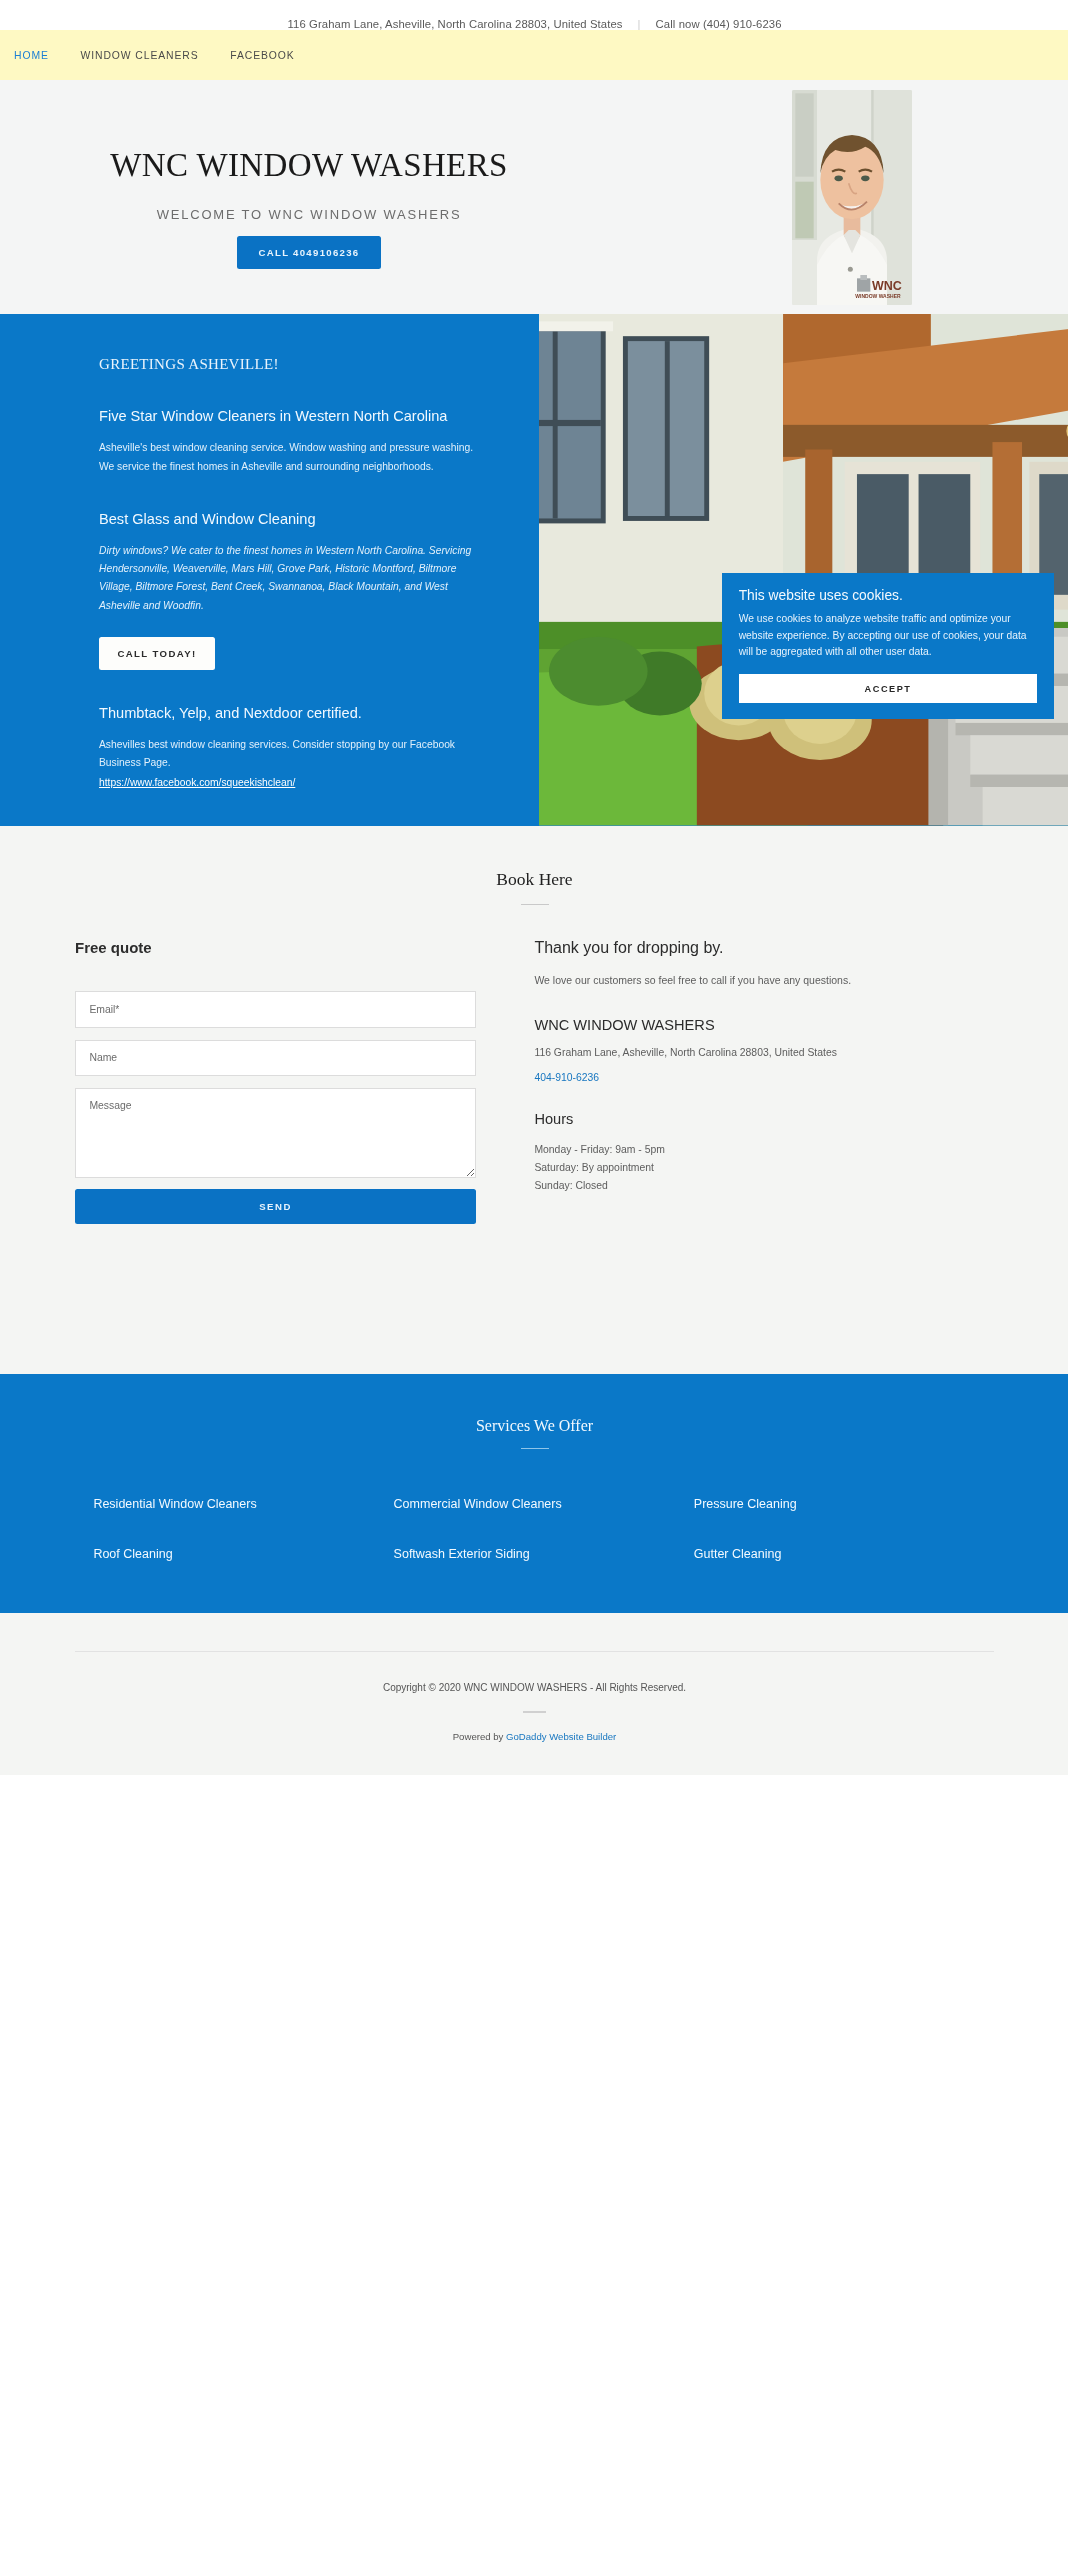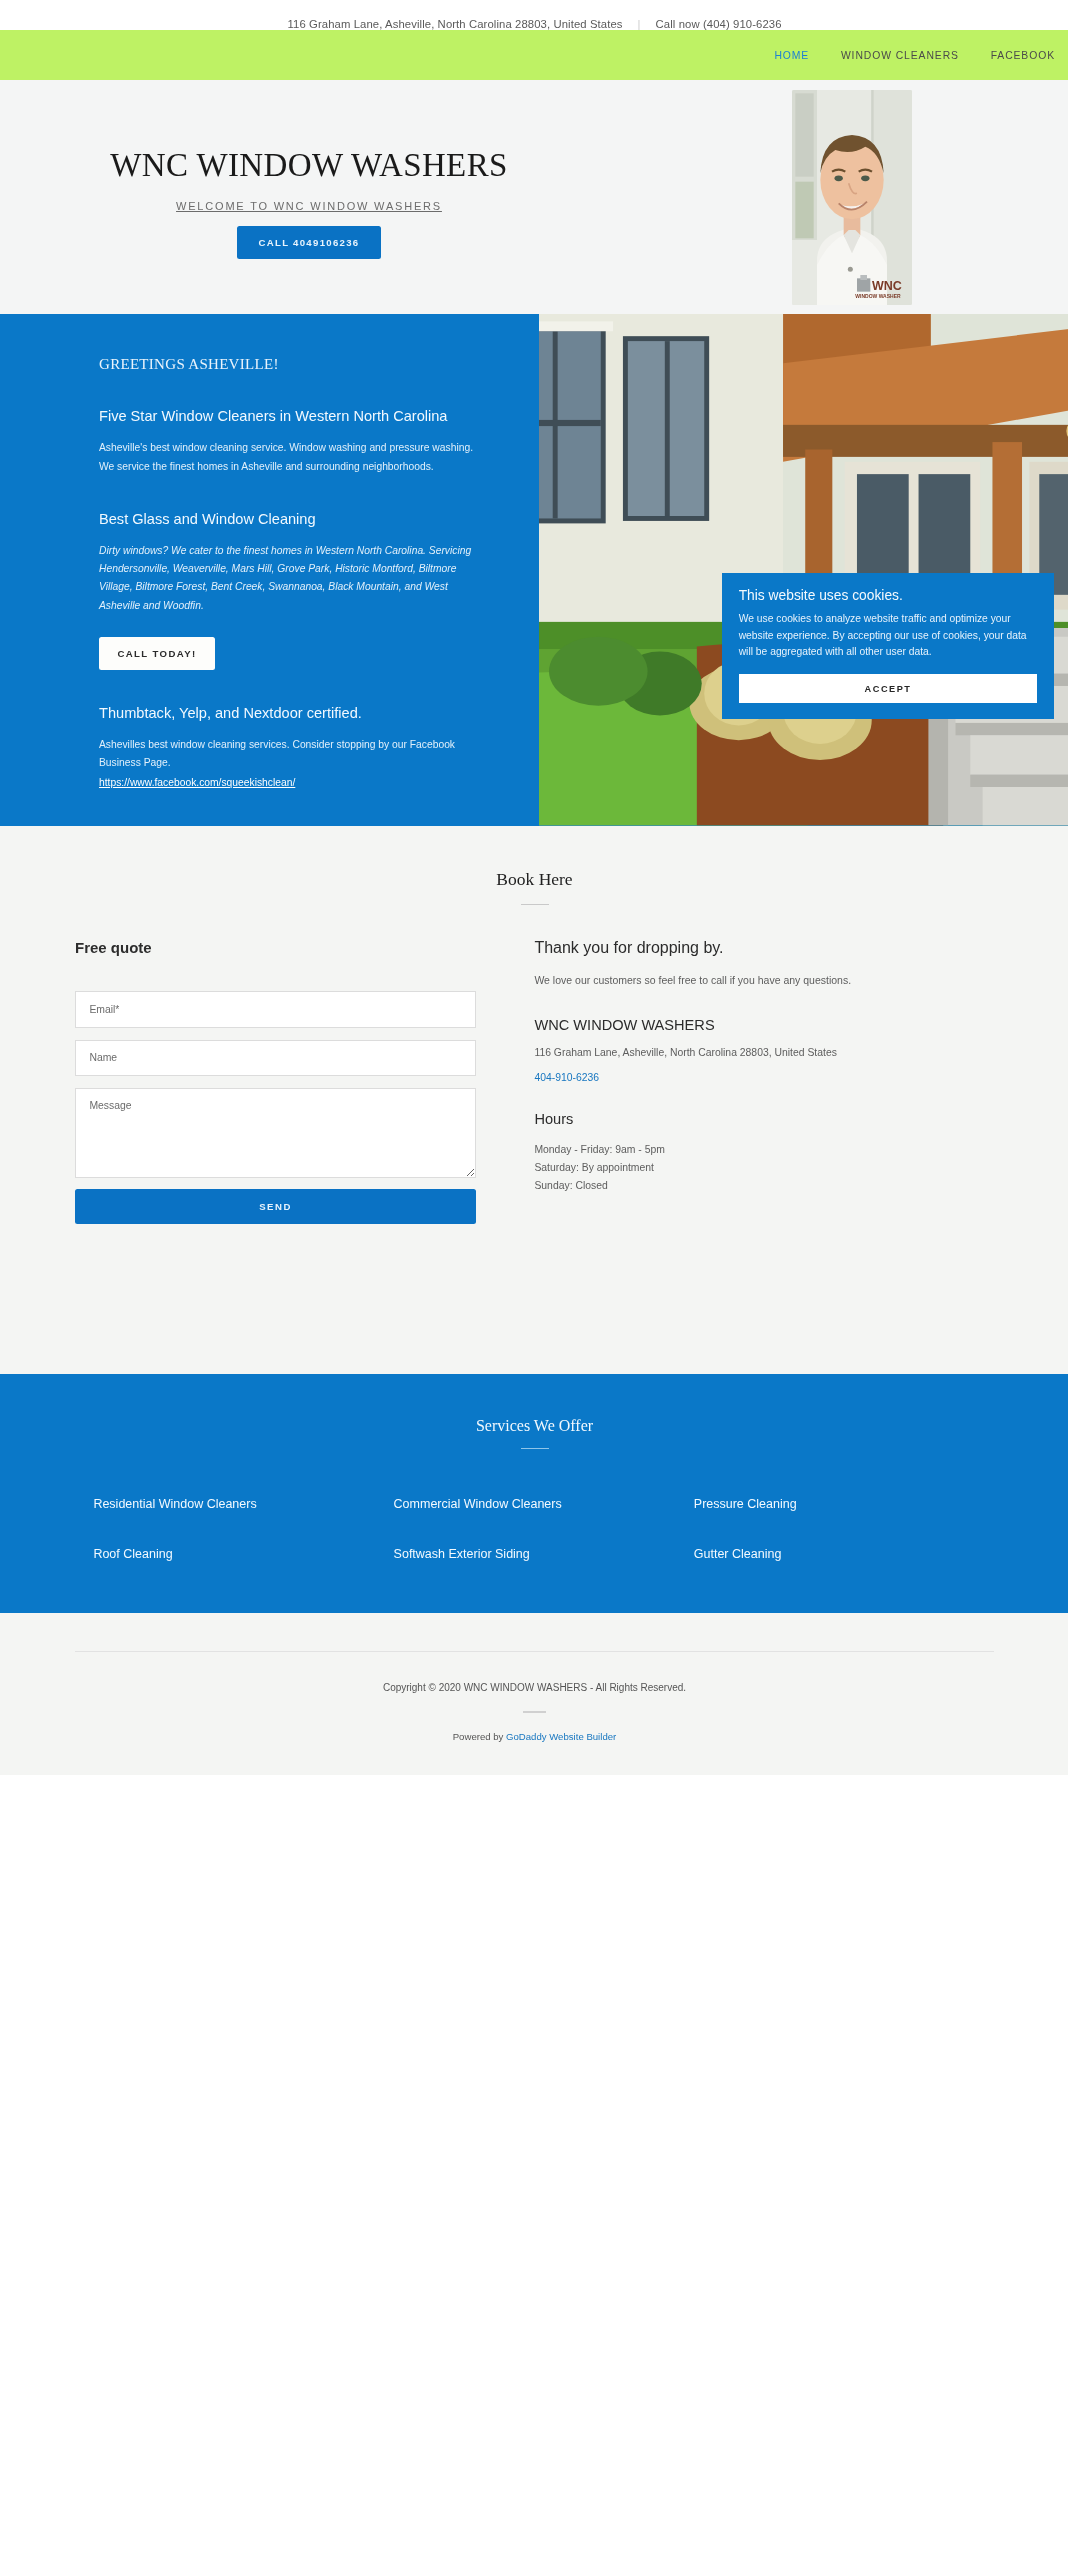--- a/index.html
+++ b/index.html
@@ -21,23 +21,23 @@
     font-size: 11.3px;
     color: #5a5a5a;
     letter-spacing: 0.1px;
   }
   .topbar-sep {
     display: inline-block;
     margin: 0 11.7px;
     color: #cfcfcf;
   }
   .nav {
-    text-align: right;
+    text-align: left;
     padding: 16.7px 0 18.4px 0;
-    background: #bef264;
+    background: #fef9c3;
   }
   .nav a {
     display: inline-block;
     font-size: 10.4px;
     letter-spacing: 0.9px;
     color: #4a4a4a;
     text-decoration: none;
     margin: 0 14px;
   }
   .nav a.active { color: #1b7fd4; }
@@ -64,25 +64,24 @@
   }
   .hero-title {
     font-family: "Liberation Serif", serif;
     font-size: 33px;
     font-weight: 400;
     color: #1a1a1a;
     letter-spacing: 0.4px;
     line-height: 1.15;
   }
   .hero-sub {
-    margin-top: 15px;
-    font-size: 11px;
+    margin-top: 22px;
+    font-size: 13px;
     letter-spacing: 1.8px;
     color: #6c6c6c;
-    text-decoration: underline;
   }
   .btn-primary {
     display: inline-block;
     margin-top: 13.4px;
     background: #0a72c4;
     color: #e9f4fd;
     border: none;
     font-size: 9.6px;
     font-weight: bold;
     letter-spacing: 1.3px;

